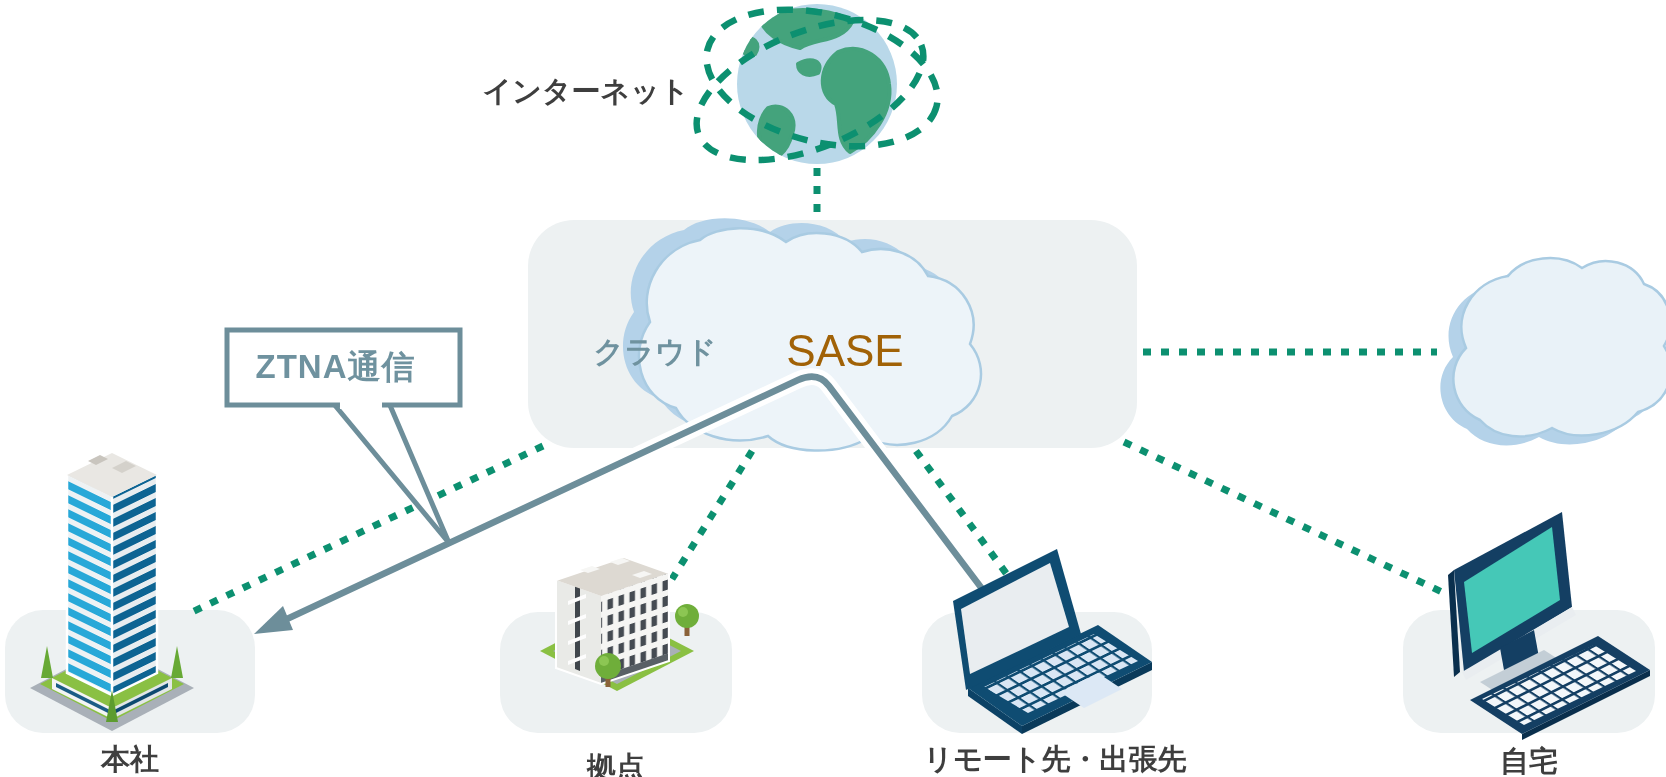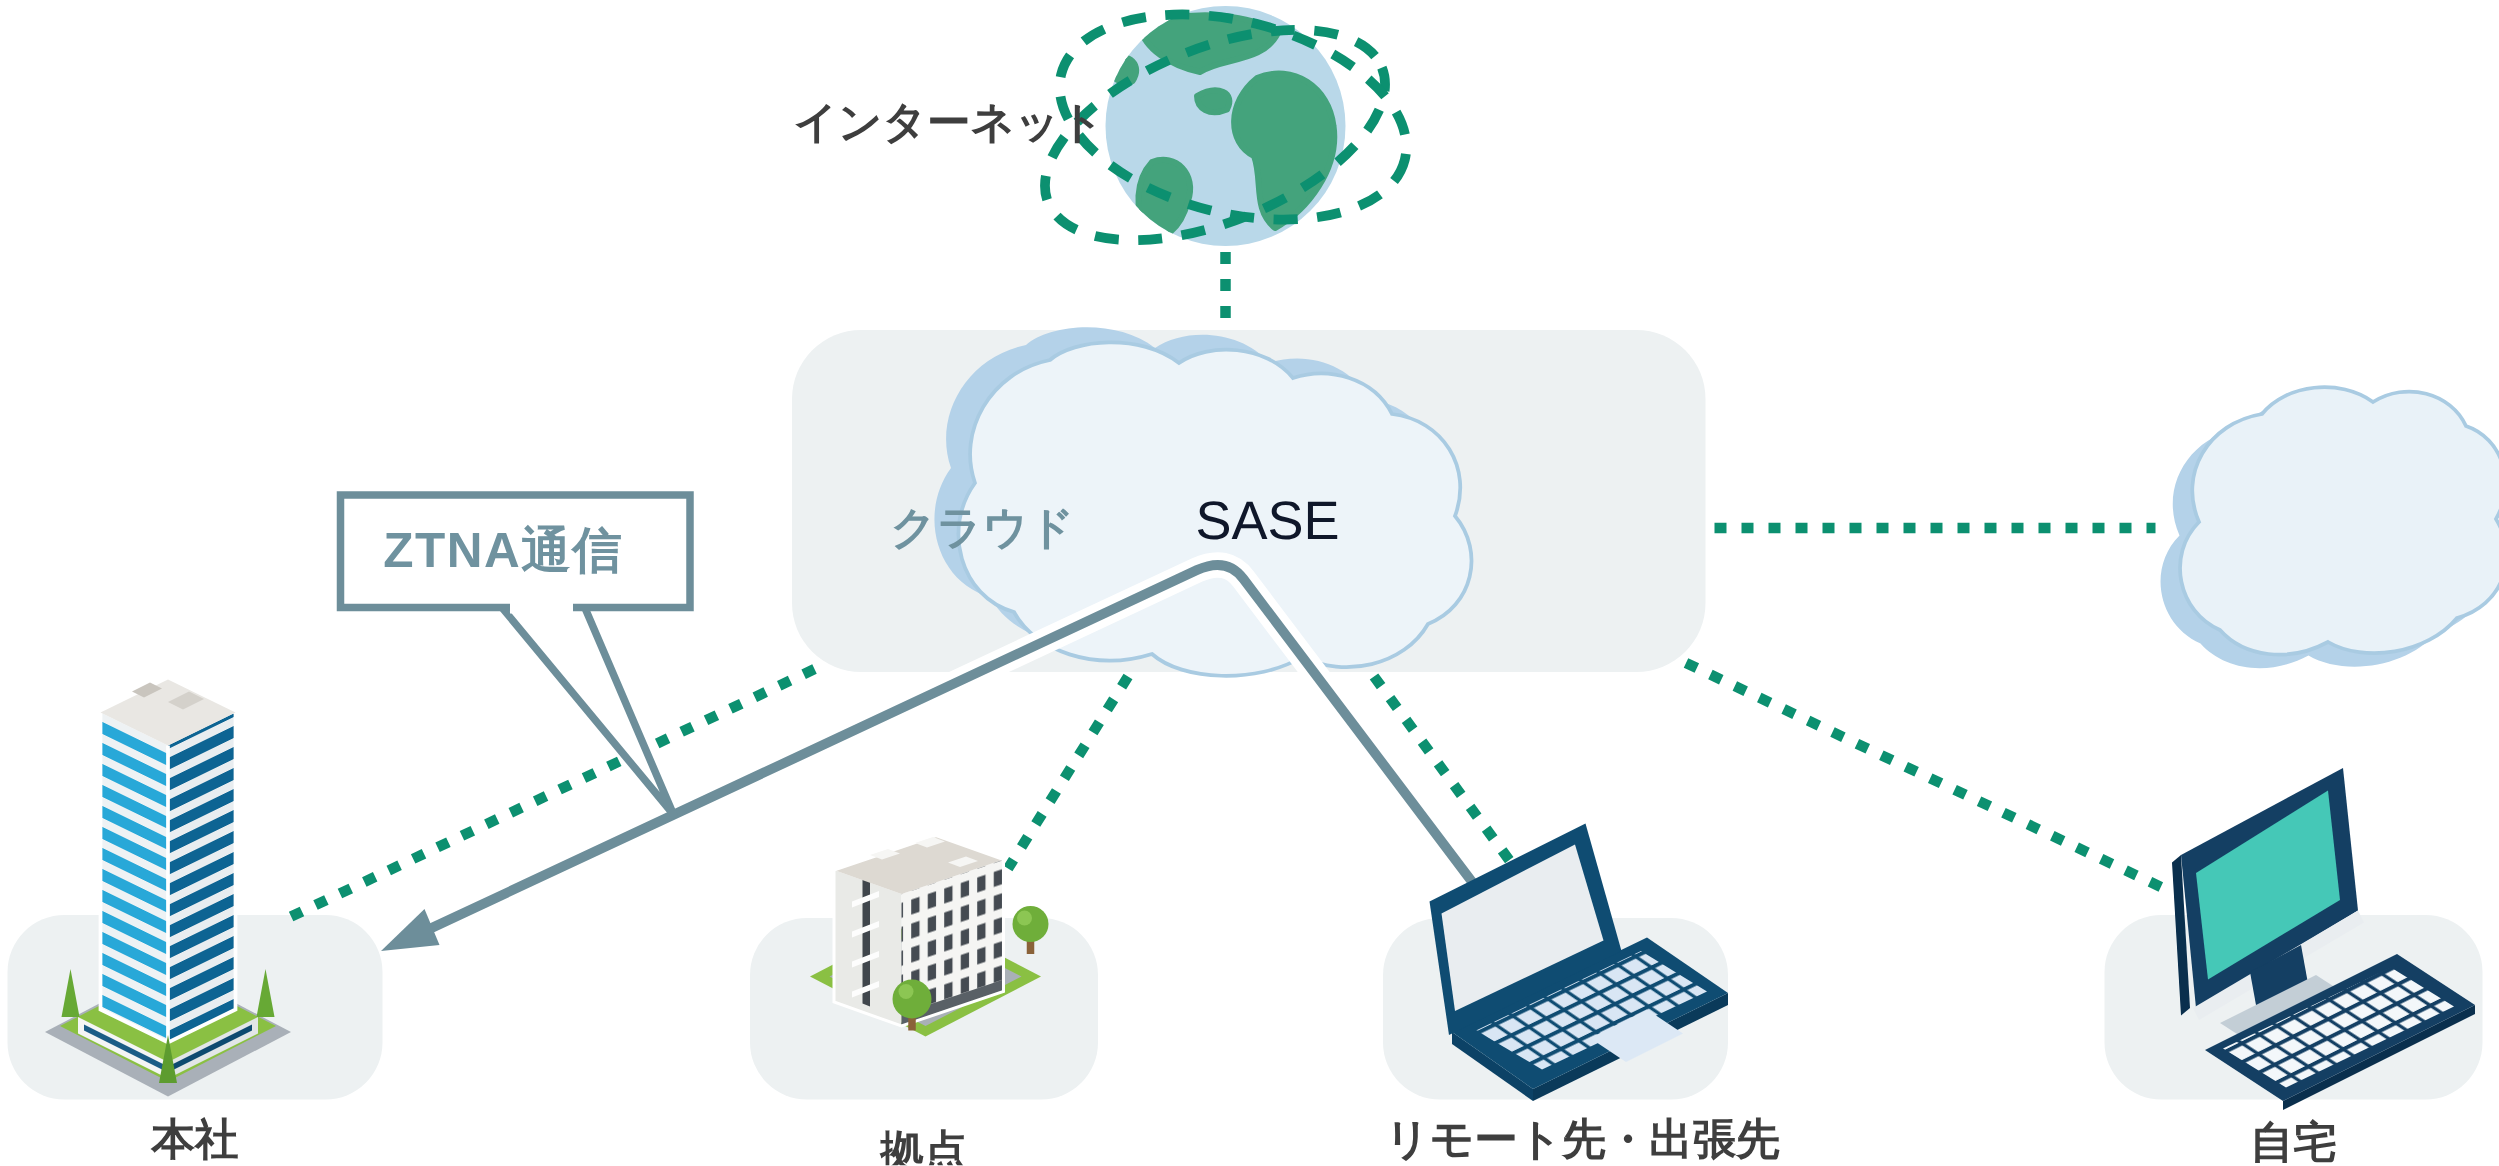--- a/index.html
+++ b/index.html
@@ -7,23 +7,23 @@
          font-family:"Liberation Sans","DejaVu Sans",sans-serif;}
   .panel{position:absolute;background:#edf1f2;z-index:1;}
   #cloud-box{left:528px;top:220px;width:609px;height:228px;border-radius:46px;}
   .site-card{border-radius:38px;}
   #card-hq{left:5px;top:610px;width:250px;height:123px;}
   #card-branch{left:500px;top:612px;width:232px;height:121px;}
   #card-remote{left:922px;top:612px;width:230px;height:121px;}
   #card-home{left:1403px;top:610px;width:252px;height:123px;}
   svg.layer{position:absolute;left:0;top:0;z-index:2;}
   .lbl{position:absolute;z-index:3;text-align:center;color:#3e3e3e;font-weight:700;}
-  #lbl-internet{left:436px;top:62px;width:300px;font-size:29px;text-align:right;}
+  #lbl-internet{left:436px;top:72px;width:300px;font-size:29px;}
   #lbl-cloud{left:575px;top:332px;width:160px;font-size:30px;font-weight:700;color:#6f929f;}
-  #lbl-sase{left:765px;top:326px;width:160px;font-size:36px;font-weight:500;color:#0f172a;}
+  #lbl-sase{left:765px;top:326px;width:160px;font-size:44px;font-weight:500;color:#a16207;}
   #lbl-iaas{left:1492px;top:302px;width:160px;font-size:31px;line-height:42px;font-weight:500;color:#3a3a3a;}
   #lbl-ztna{left:219px;top:330px;width:233px;height:75px;display:flex;align-items:center;justify-content:center;
             font-size:33px;font-weight:600;color:#6f929f;letter-spacing:1px;}
   .site-lbl{font-size:29px;}
   #lbl-hq{left:5px;top:740px;width:250px;}
   #lbl-branch{left:500px;top:748px;width:232px;}
   #lbl-remote{left:895px;top:740px;width:320px;}
   #lbl-home{left:1403px;top:742px;width:252px;}
 </style>
 </head>

